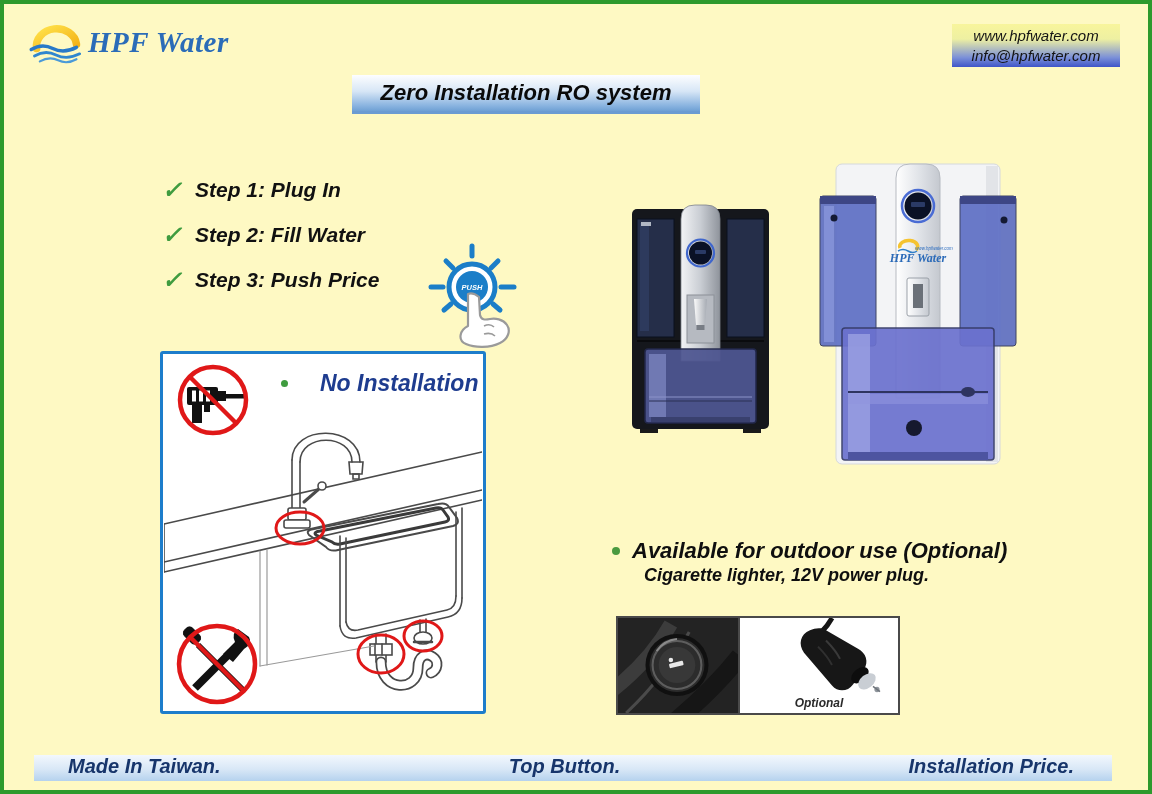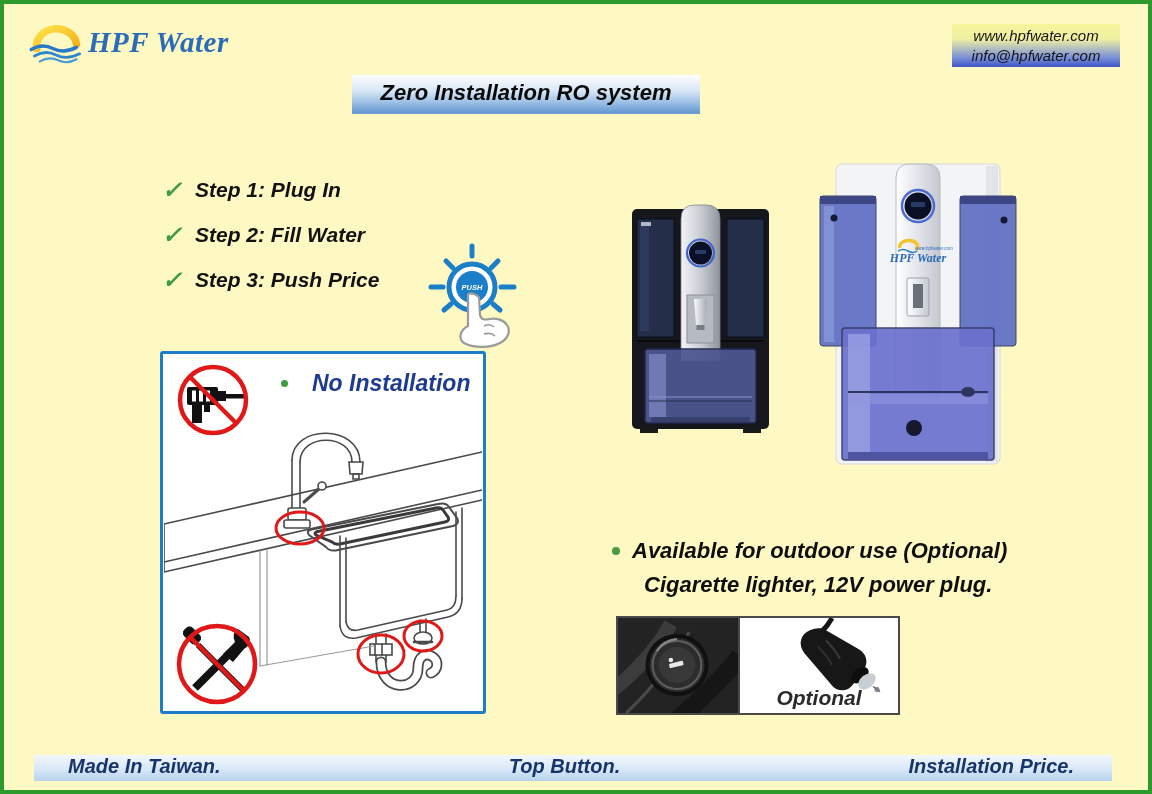--- a/index.html
+++ b/index.html
@@ -25,47 +25,47 @@
   .steps{position:absolute;left:158px;top:172px;}
   .step{display:flex;align-items:center;height:28px;margin-bottom:17px;}
   .step-check{color:#3f9c3f;font-size:24px;font-weight:bold;width:33px;}
   .step-label{font-size:21px;font-weight:bold;color:#111;}
 
   .push-icon{position:absolute;left:424px;top:238px;width:95px;height:107px;}
 
   
   .ni-box{position:absolute;left:156px;top:347px;width:326px;height:363px;border:3px solid #1d7dcb;
           border-radius:3px;box-sizing:border-box;background:#fff;}
-  .ni-heading{position:absolute;left:118px;top:16px;display:flex;align-items:center;gap:24px;}
+  .ni-heading{position:absolute;left:118px;top:16px;display:flex;align-items:center;gap:32px;}
   .ni-bullet{width:7px;height:7px;border-radius:50%;background:#3f9c3f;}
   .ni-title{font-size:23px;font-weight:bold;color:#1e3c8f;}
   .no-drill{position:absolute;left:12px;top:8px;width:78px;height:78px;}
   .sink{position:absolute;left:1px;top:64px;width:318px;height:290px;}
   .no-wrench{position:absolute;left:10px;top:266px;width:88px;height:88px;}
 
   
   .machine-dark{position:absolute;left:624px;top:197px;width:145px;height:236px;}
   .machine-white{position:absolute;left:814px;top:156px;width:200px;height:317px;}
 
   
   .outdoor{position:absolute;left:608px;top:534px;width:470px;}
   .outdoor-head{display:flex;align-items:flex-start;gap:12px;}
   .outdoor-bullet{width:8px;height:8px;border-radius:50%;background:#4a9a3f;margin-top:9px;flex:none;}
   .outdoor-title{font-size:22px;font-weight:bold;color:#0f0f0f;}
-  .outdoor-sub{margin-left:32px;margin-top:8px;font-size:22px;font-weight:bold;color:#0f0f0f;}
+  .outdoor-sub{margin-left:32px;margin-top:1px;font-size:18px;font-weight:bold;color:#0f0f0f;}
 
   
   .lighter{position:absolute;left:612px;top:612px;width:284px;height:99px;border:2px solid #4a4a4a;
            display:flex;box-sizing:border-box;background:#fff;}
   .lighter-left{width:120px;height:100%;flex:none;}
   .lighter-left svg{width:100%;height:100%;display:block;}
   .lighter-right{flex:1;position:relative;border-left:2px solid #4a4a4a;background:#fff;}
   .lighter-right svg{width:100%;height:100%;display:block;}
   .optional-caption{position:absolute;left:50%;bottom:3px;transform:translateX(-50%);
-           font-size:21px;font-weight:bold;color:#2b2b2b;}
+           font-size:12px;font-weight:bold;color:#2b2b2b;}
 
   
   .footer{position:absolute;left:30px;top:751px;width:1078px;height:26px;
           background:linear-gradient(180deg,#f3f8fd 0%,#d8e7f6 55%,#b5d2ee 100%);
           display:flex;justify-content:space-between;
           font-weight:bold;font-size:20px;color:#17356b;box-sizing:border-box;padding:0 38px 0 34px;}
 </style>
 </head>
 <body>
 

